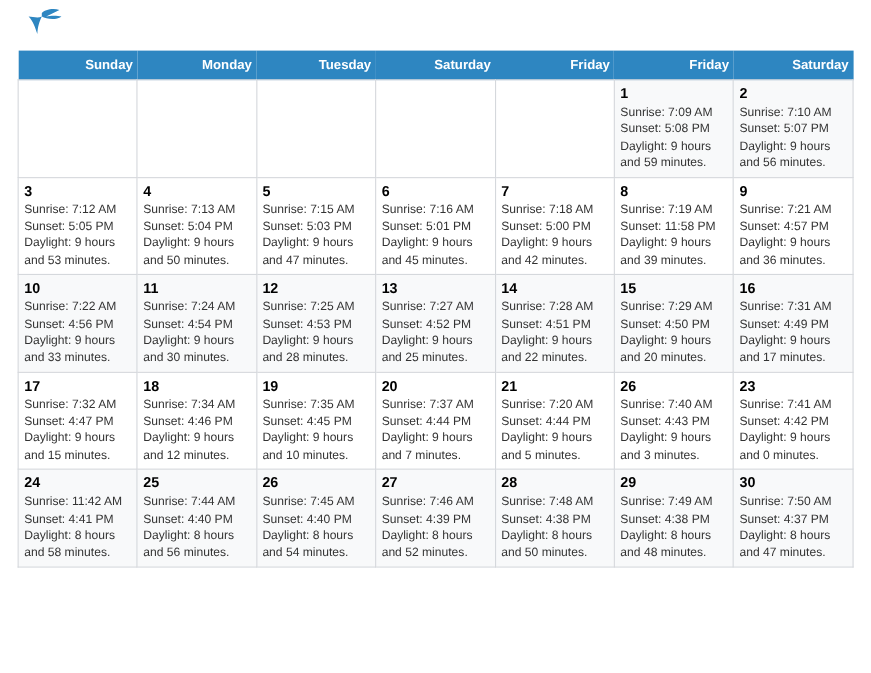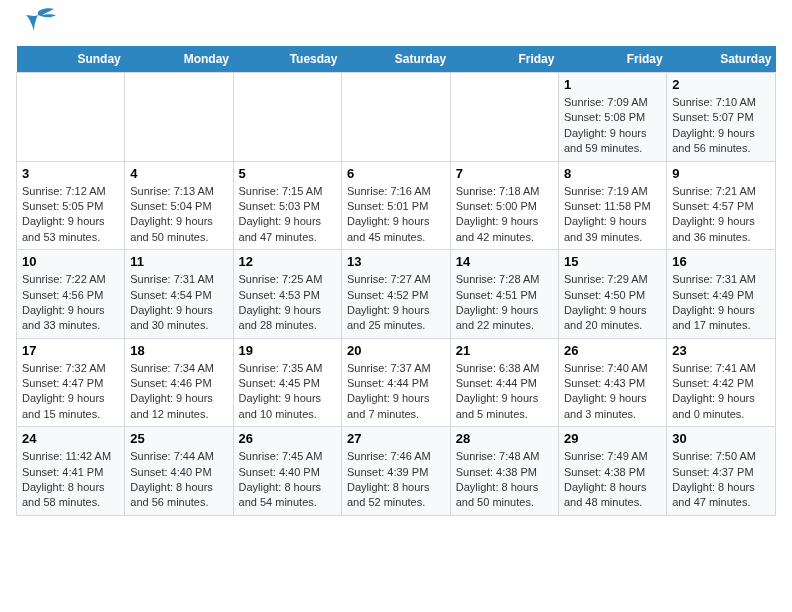--- a/index.html
+++ b/index.html
@@ -174,21 +174,21 @@
       </tr>
       <tr>
         <td>
           <span class="day-num">10</span>
           <div class="day-info">Sunrise: 7:22 AM
 Sunset: 4:56 PM
 Daylight: 9 hours and 33 minutes.</div>
         </td>
         <td>
           <span class="day-num">11</span>
-          <div class="day-info">Sunrise: 7:31 AM
+          <div class="day-info">Sunrise: 7:24 AM
 Sunset: 4:54 PM
 Daylight: 9 hours and 30 minutes.</div>
         </td>
         <td>
           <span class="day-num">12</span>
           <div class="day-info">Sunrise: 7:25 AM
 Sunset: 4:53 PM
 Daylight: 9 hours and 28 minutes.</div>
         </td>
         <td>
@@ -236,21 +236,21 @@
 Daylight: 9 hours and 10 minutes.</div>
         </td>
         <td>
           <span class="day-num">20</span>
           <div class="day-info">Sunrise: 7:37 AM
 Sunset: 4:44 PM
 Daylight: 9 hours and 7 minutes.</div>
         </td>
         <td>
           <span class="day-num">21</span>
-          <div class="day-info">Sunrise: 6:38 AM
+          <div class="day-info">Sunrise: 7:20 AM
 Sunset: 4:44 PM
 Daylight: 9 hours and 5 minutes.</div>
         </td>
         <td>
           <span class="day-num">26</span>
           <div class="day-info">Sunrise: 7:40 AM
 Sunset: 4:43 PM
 Daylight: 9 hours and 3 minutes.</div>
         </td>
         <td>

